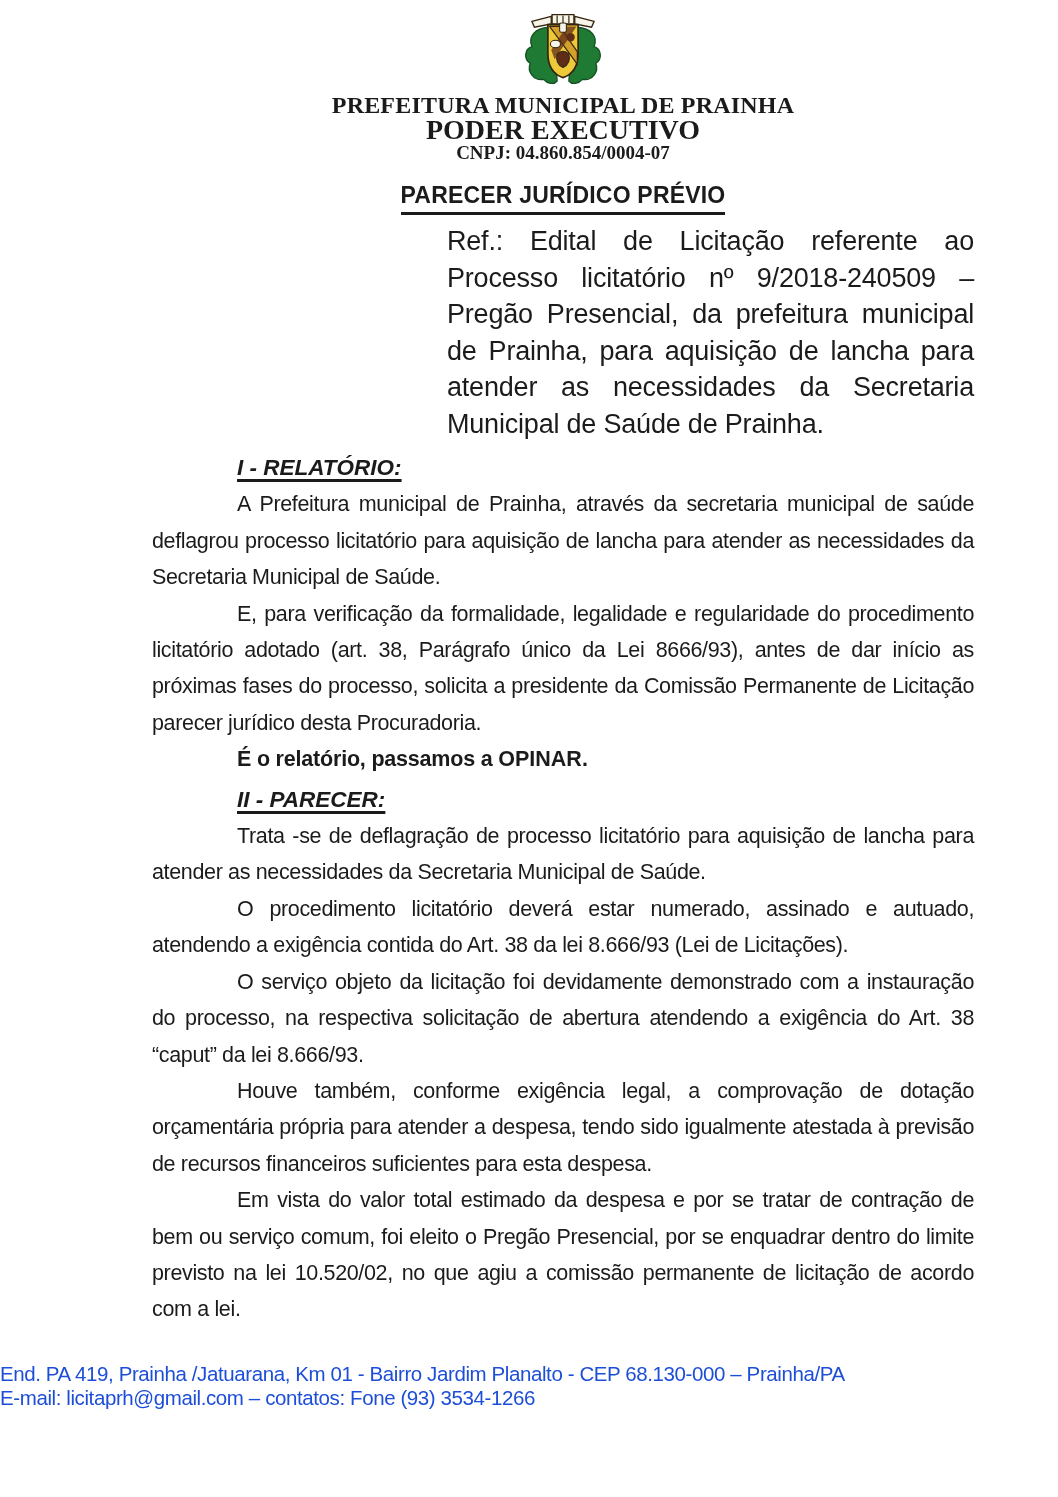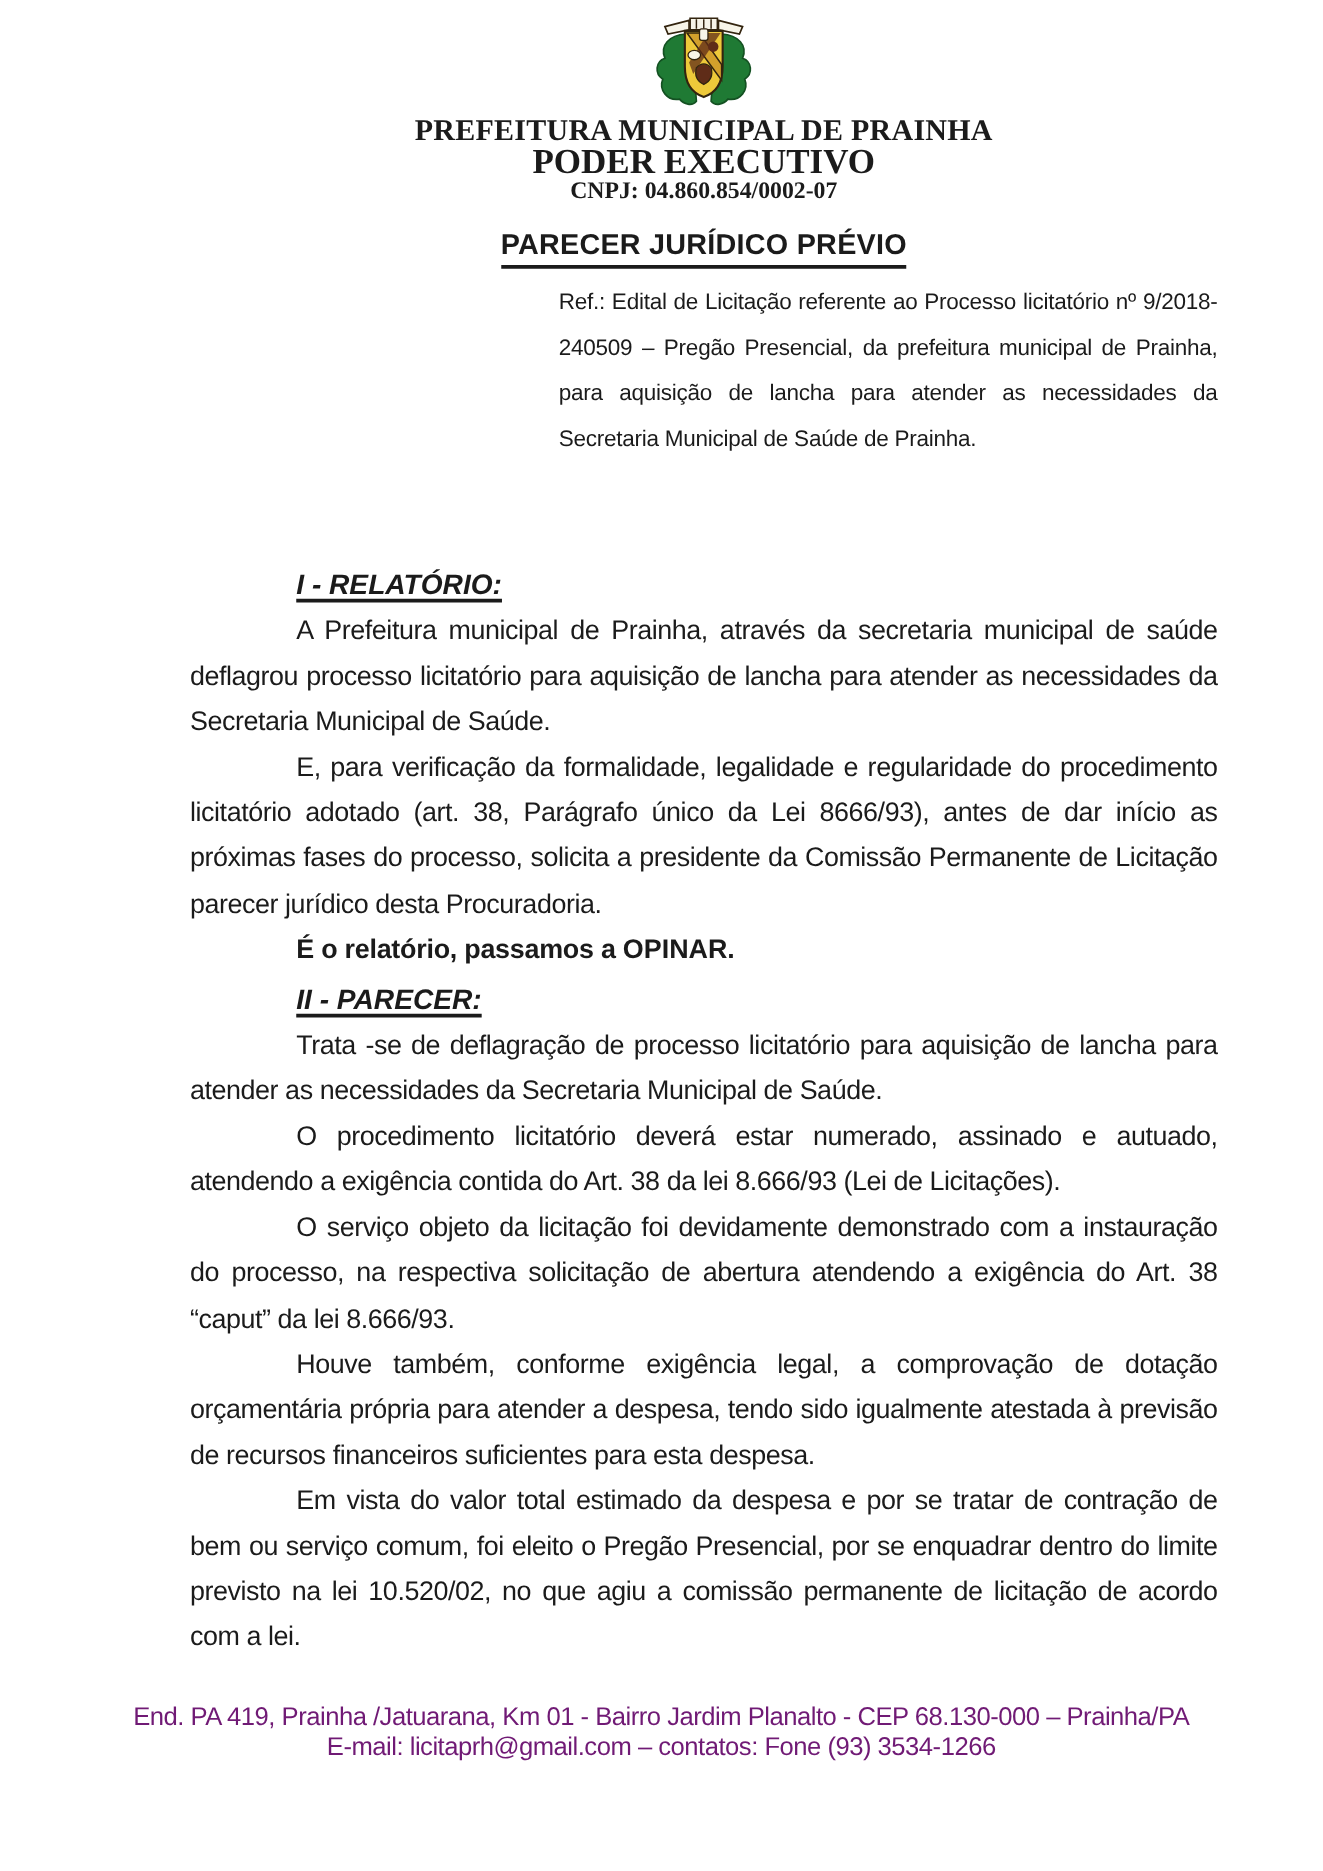--- a/index.html
+++ b/index.html
@@ -61,21 +61,21 @@
     display: inline-block;
     border-bottom: 3px solid #1b1b1b;
     padding-bottom: 1px;
     letter-spacing: 0.2px;
   }
 
   
   .ref-block {
     margin: 8px 0 0 295px;
     min-height: 223px;
-    font-size: 18px;
+    font-size: 27px;
     line-height: 36.6px;
     text-align: justify;
     letter-spacing: -0.2px;
   }
 
   
   .section-heading {
     margin: 4px 0 0 85px;
     font-size: 22.5px;
     font-weight: bold;
@@ -106,25 +106,24 @@
   .closing-line strong {
     letter-spacing: 0;
   }
 
   
   .page-footer {
     position: absolute;
     left: 0;
     right: 0;
     top: 1362px;
-    text-align: center;
     font-size: 20.5px;
     line-height: 23.5px;
     letter-spacing: -0.4px;
-    color: #701a75;
+    color: #1d4ed8;
   }
 </style>
 </head>
 <body>
 
 <div class="page">
   <div class="content">
 
     <header class="letterhead">
       <svg width="84" height="80" viewBox="0 0 100 95" aria-hidden="true">
@@ -145,21 +144,21 @@
         <polygon points="34,17 46,17 67,47 67,62" fill="var(--logo-bend,#d3a02c)" stroke="var(--logo-outline,#33240f)" stroke-width="1.4"></polygon>
         <polygon points="66,17 54,17 36,45 40,56" fill="var(--logo-maroon,#5f2c18)" opacity="0.75"></polygon>
 
         <rect x="46" y="13" width="8" height="11" rx="2" fill="var(--logo-cream,#f7f4e8)" stroke="var(--logo-outline,#33240f)" stroke-width="1.2"></rect>
         <ellipse cx="41" cy="38" rx="6" ry="4.5" fill="var(--logo-cream,#f7f4e8)" stroke="var(--logo-outline,#33240f)" stroke-width="1.2"></ellipse>
         <circle cx="59" cy="30" r="5" fill="var(--logo-maroon,#5f2c18)"></circle>
         <path d="M43,50 q7,-7 14,0 q3,11 -7,16 q-10,-5 -7,-16 z" fill="var(--logo-maroon,#5f2c18)" stroke="var(--logo-outline,#33240f)" stroke-width="1.2"></path>
       </svg>
       <div class="org-line1">PREFEITURA MUNICIPAL DE PRAINHA</div>
       <div class="org-line2">PODER EXECUTIVO</div>
-      <div class="org-cnpj">CNPJ: 04.860.854/0002-07</div>
+      <div class="org-cnpj">CNPJ: 04.860.854/0004-07</div>
     </header>
 
     <h1 class="doc-title"><span class="u">PARECER JURÍDICO PRÉVIO</span></h1>
 
     <div class="ref-block">Ref.: Edital de Licitação referente ao Processo licitatório nº 9/2018-240509 – Pregão Presencial, da prefeitura municipal de Prainha, para aquisição de lancha para atender as necessidades da Secretaria Municipal de Saúde de Prainha.</div>
 
     <div class="body-text">
 
       <h2 class="section-heading"><span class="u">I - RELATÓRIO:</span></h2>
 

